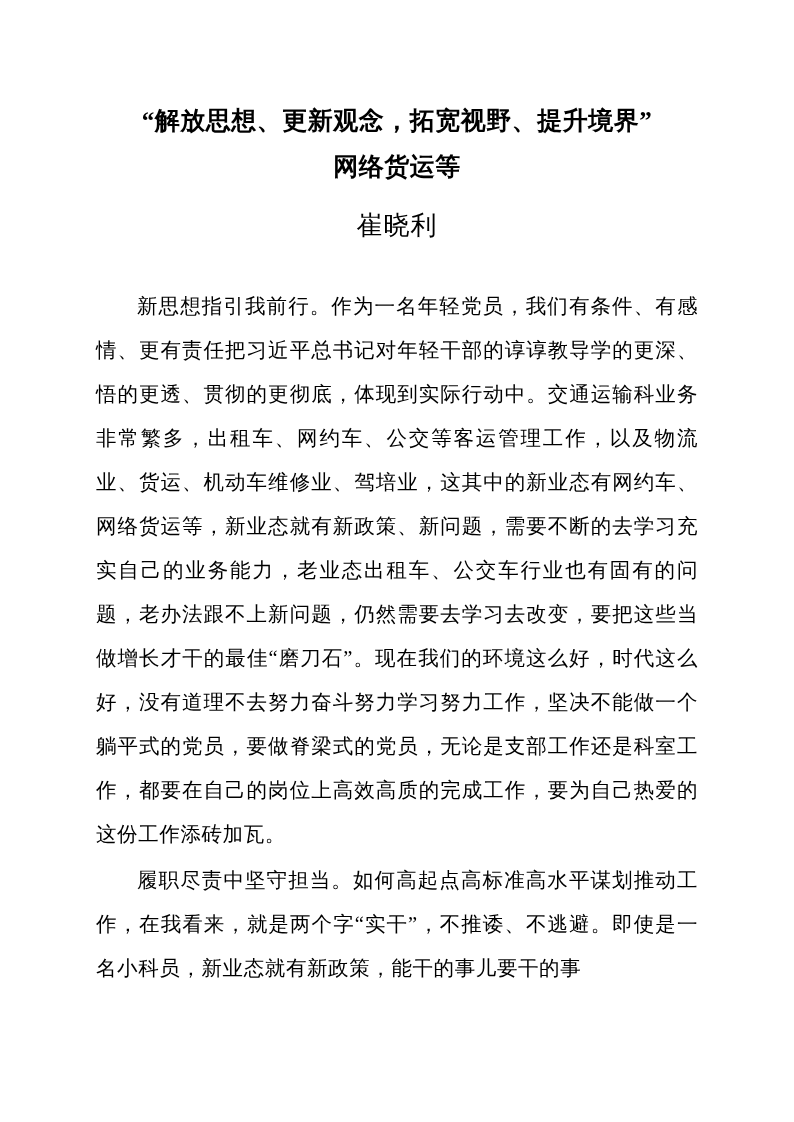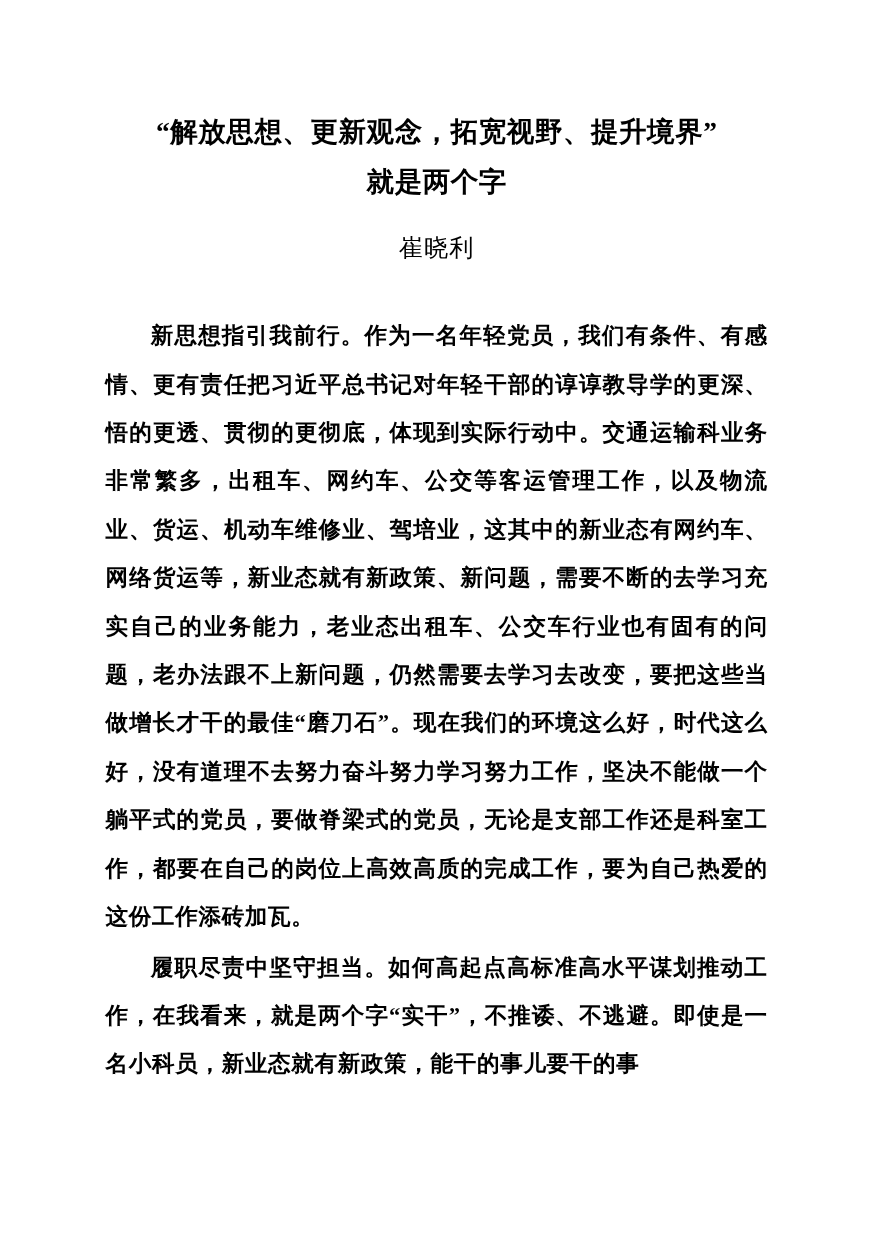--- a/index.html
+++ b/index.html
@@ -27,50 +27,49 @@
     font-weight: bold;
     line-height: 46px;
     letter-spacing: 0.5px;
     margin: 18px 0 0 0;
   }
   .doc-title .line {
     display: block;
   }
   .author {
     text-align: center;
-    font-size: 22px;
+    font-size: 26px;
     line-height: 40px;
     margin-top: 16px;
     letter-spacing: 1px;
   }
   .body-text {
     margin-top: 38px;
   }
   .para {
     font-size: 20.5px;
     line-height: 44px;
     text-align: justify;
     text-justify: inter-ideograph;
     text-indent: 2em;
     margin: 0 0 0 0;
     letter-spacing: 0.6px;
-    font-weight: bold;
   }
   .para + .para {
     margin-top: 2px;
   }
 </style>
 </head>
 <body>
 
 <div class="page">
 
   <div class="doc-title">
     <span class="line">“解放思想、更新观念，拓宽视野、提升境界”</span>
-    <span class="line">就是两个字</span>
+    <span class="line">网络货运等</span>
   </div>
 
   <div class="author">崔晓利</div>
 
   <div class="body-text">
     <p class="para">新思想指引我前行。作为一名年轻党员，我们有条件、有感情、更有责任把习近平总书记对年轻干部的谆谆教导学的更深、悟的更透、贯彻的更彻底，体现到实际行动中。交通运输科业务非常繁多，出租车、网约车、公交等客运管理工作，以及物流业、货运、机动车维修业、驾培业，这其中的新业态有网约车、网络货运等，新业态就有新政策、新问题，需要不断的去学习充实自己的业务能力，老业态出租车、公交车行业也有固有的问题，老办法跟不上新问题，仍然需要去学习去改变，要把这些当做增长才干的最佳“磨刀石”。现在我们的环境这么好，时代这么好，没有道理不去努力奋斗努力学习努力工作，坚决不能做一个躺平式的党员，要做脊梁式的党员，无论是支部工作还是科室工作，都要在自己的岗位上高效高质的完成工作，要为自己热爱的这份工作添砖加瓦。</p>
     <p class="para">履职尽责中坚守担当。如何高起点高标准高水平谋划推动工作，在我看来，就是两个字“实干”，不推诿、不逃避。即使是一名小科员，新业态就有新政策，能干的事儿要干的事</p>
   </div>
 
 </div>

